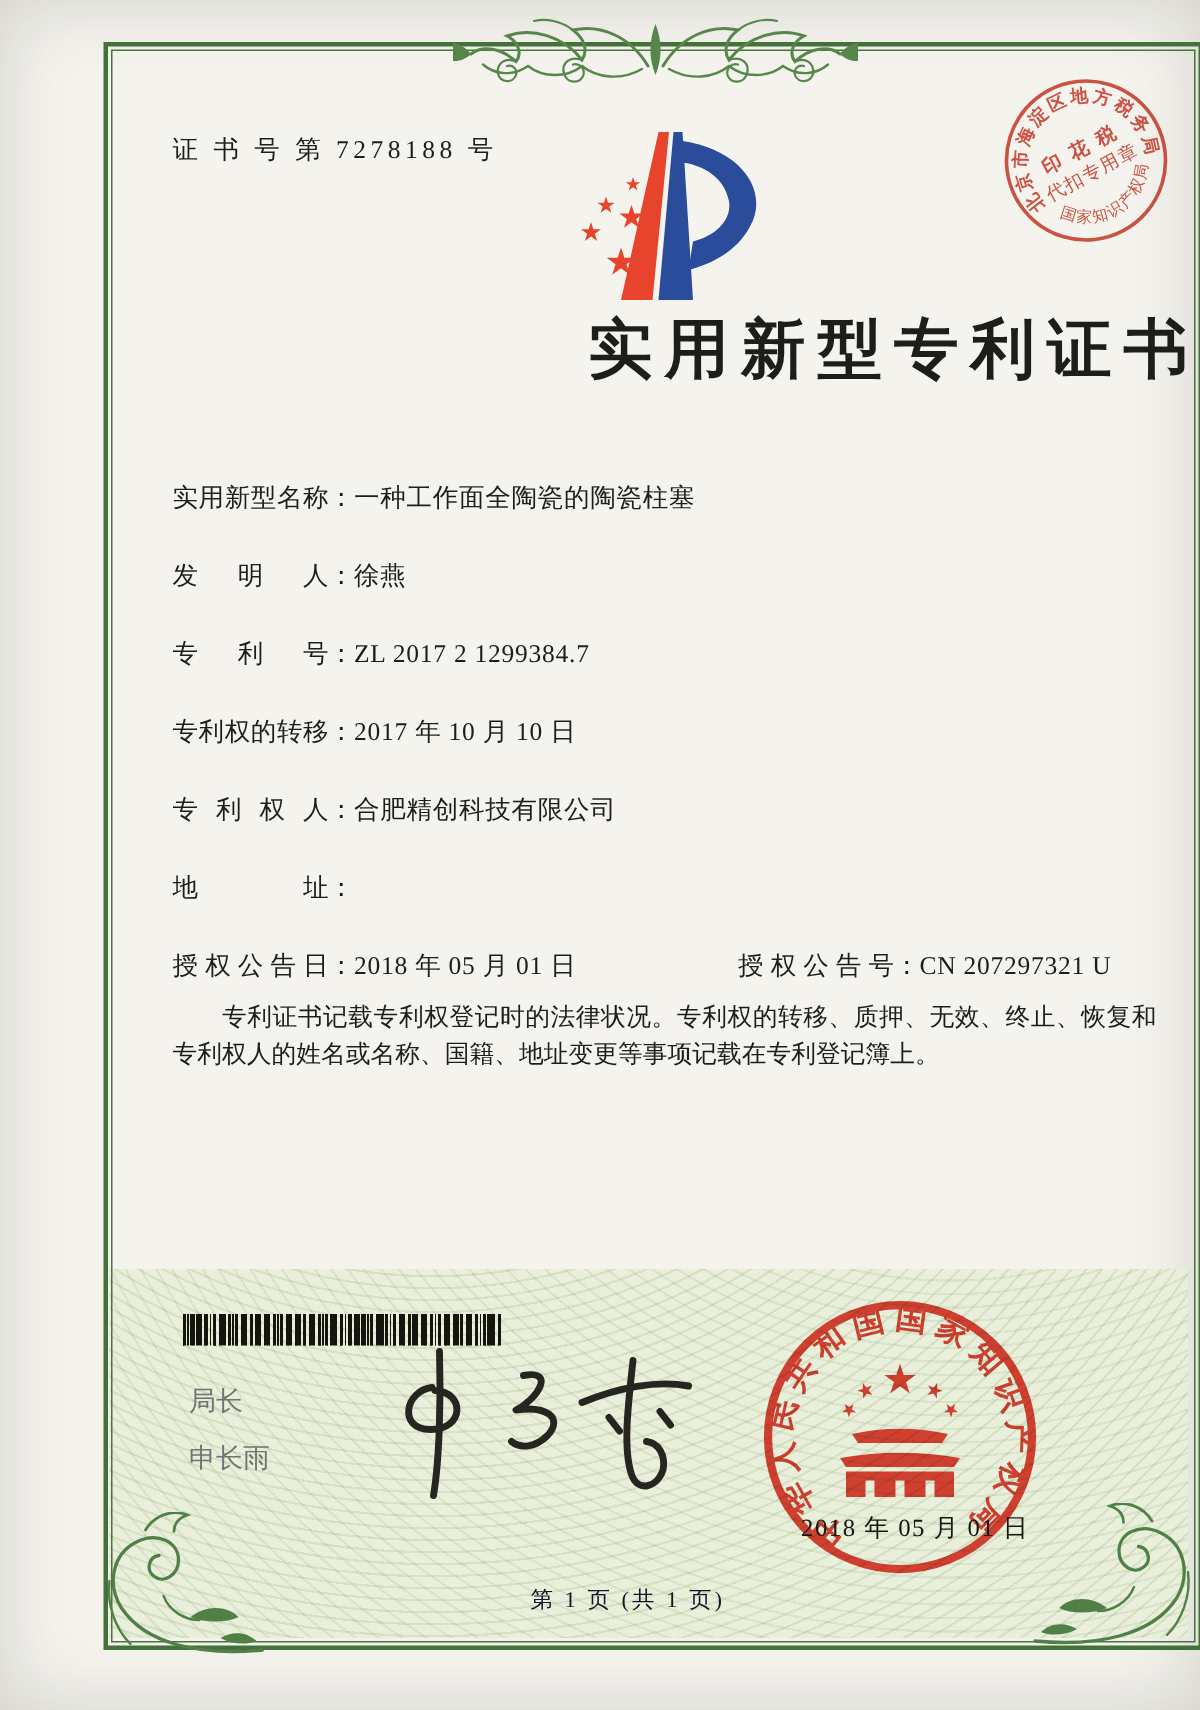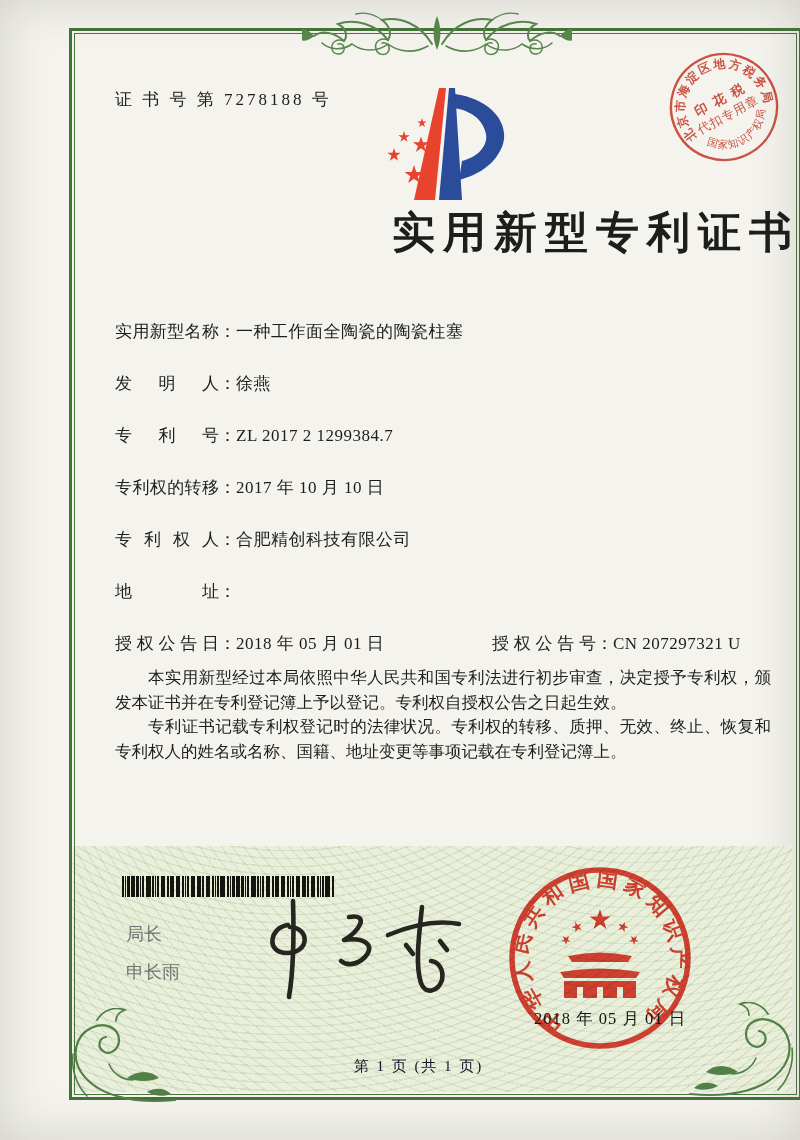--- a/index.html
+++ b/index.html
@@ -187,21 +187,20 @@
       <span class="fvalue">2018 年 05 月 01 日</span>
       <span class="grant-right">
         <span class="flabel">授权公告号</span>
           <span class="fcolon">：</span>
         <span class="fvalue">CN 207297321 U</span>
       </span>
     </div>
   </div>
 
   <div class="paras">
-    <p>本实用新型经过本局依照中华人民共和国专利法进行初步审查，决定授予专利权，颁发本证书并在专利登记簿上予以登记。专利权自授权公告之日起生效。</p>
     <p>专利证书记载专利权登记时的法律状况。专利权的转移、质押、无效、终止、恢复和专利权人的姓名或名称、国籍、地址变更等事项记载在专利登记簿上。</p>
   </div>
 
   <div class="barcode"></div>
 
   <div class="officer">
     <div class="role">局长</div>
     <div class="name">申长雨</div>
   </div>
 

